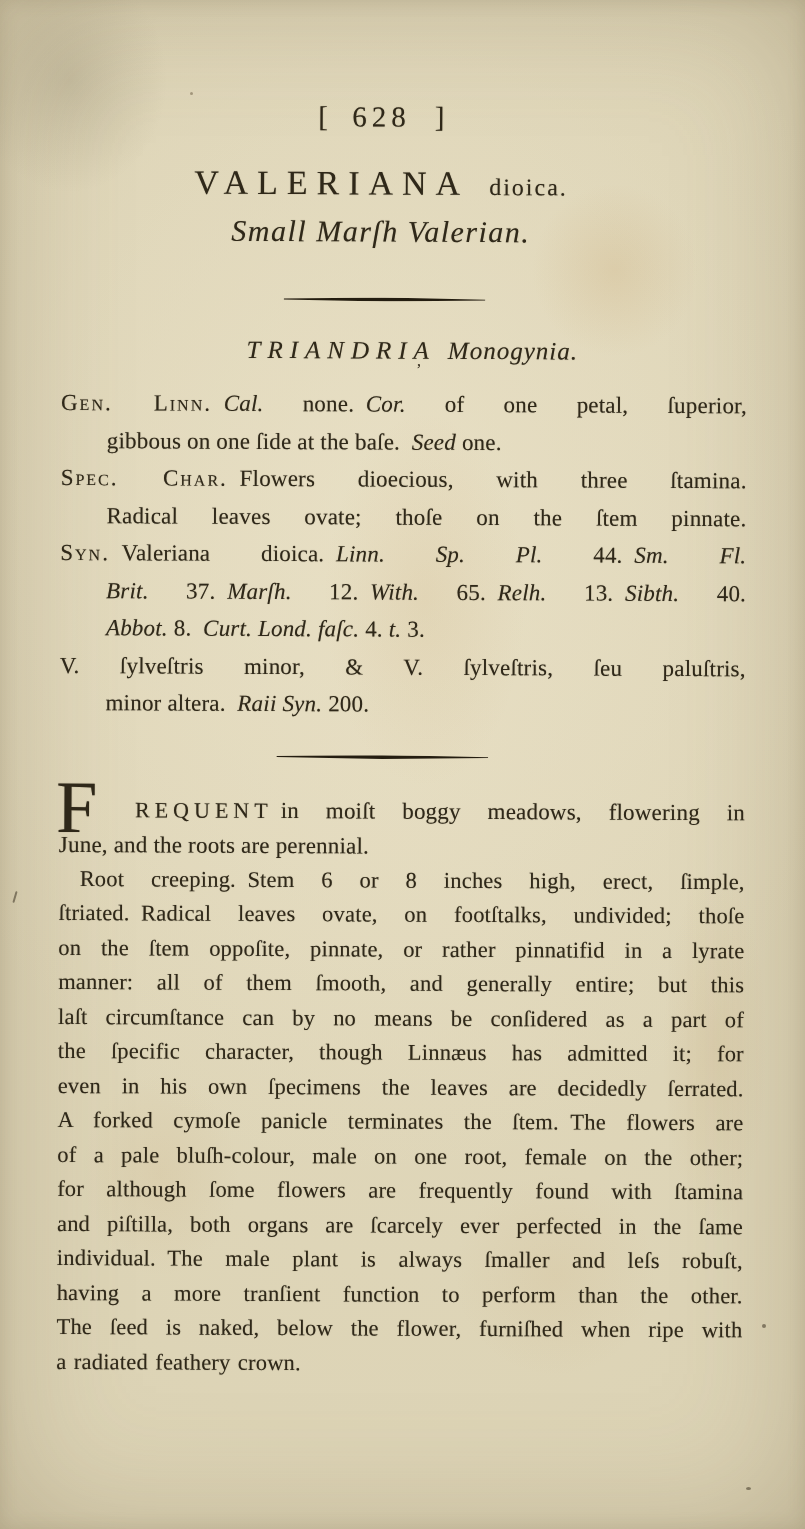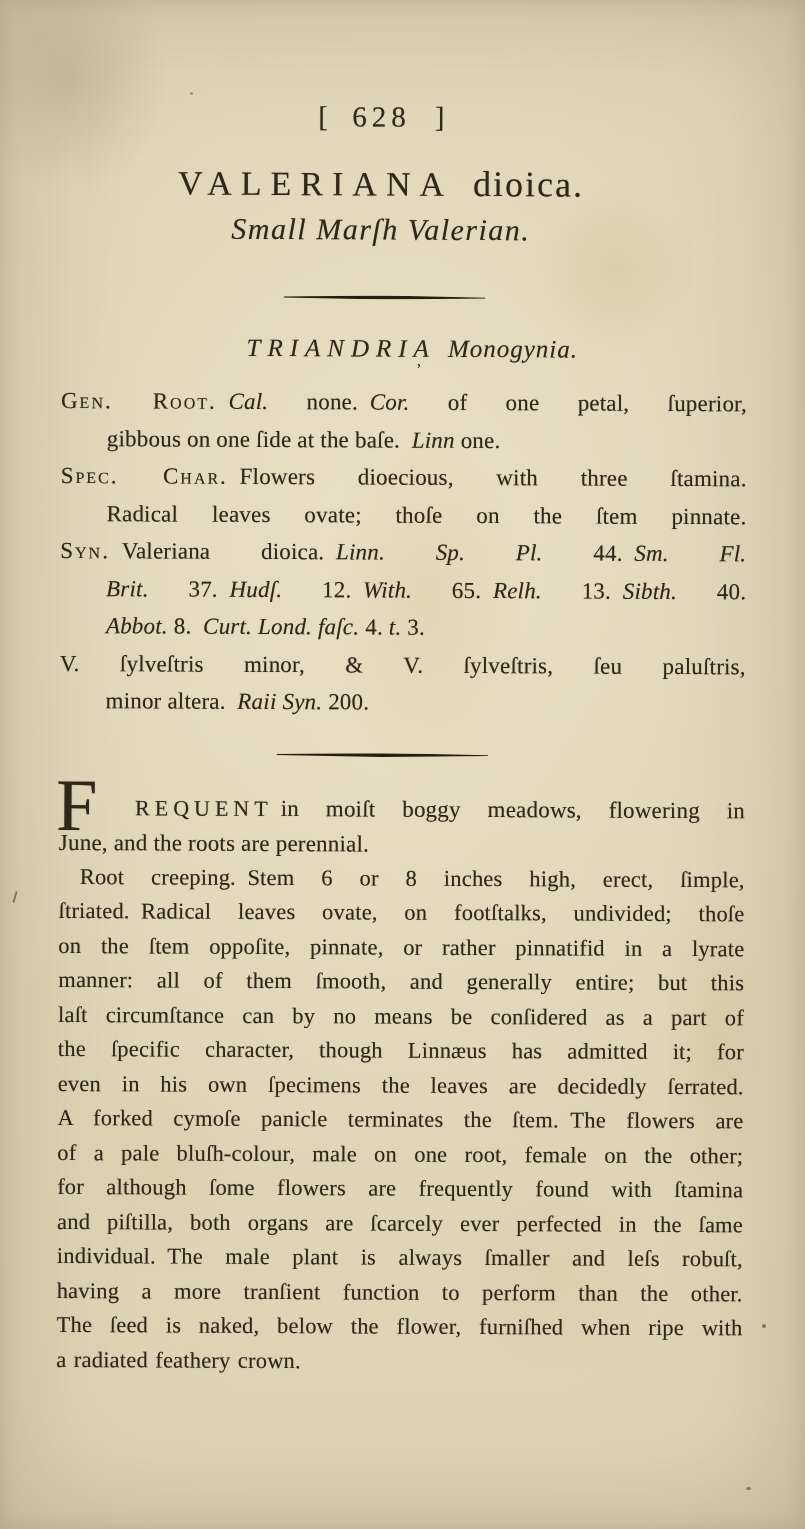--- a/index.html
+++ b/index.html
@@ -41,21 +41,21 @@
   .content{
     position:absolute;left:63px;top:0;width:686px;
     transform:rotate(0.28deg);transform-origin:30% 0;
     text-shadow:0 0 1px rgba(47,40,25,0.42);
     letter-spacing:0.2px;
   }
   .pagenum{margin-top:98px;text-align:center;font-size:29px;line-height:36px;position:relative;left:-24px;}
   .pagenum .num{margin:0 24px;letter-spacing:5px;}
   .title{margin:26px 0 0 0;text-align:center;font-weight:normal;line-height:46px;position:relative;left:-24px;}
   .genus{font-size:34px;letter-spacing:9px;}
-  .species{font-size:36px;letter-spacing:2px;margin-left:20px;}
+  .species{font-size:24px;letter-spacing:2px;margin-left:20px;}
   .common{margin:2px 0 0 0;text-align:center;font-weight:normal;font-style:italic;
     font-size:30px;line-height:40px;letter-spacing:1.5px;position:relative;left:-24px;}
   .rule{height:4px;background:#241d10;margin:0 auto;position:relative;left:-20px;
     clip-path:polygon(0 38%,50% 0,100% 42%,100% 58%,50% 100%,0 62%);}
   .rule1{width:202px;margin-top:46px;}
   .rule2{width:212px;margin-top:32px;}
   .classif{margin-top:32px;text-align:center;font-style:italic;font-size:25px;line-height:34px;position:relative;left:8px;}
   .klass{letter-spacing:7px;margin-right:12px;text-align:center;}
   .order{letter-spacing:1px;}
 
@@ -101,26 +101,26 @@
 
     <h1 class="title"><span class="genus">VALERIANA</span><span class="species">dioica.</span></h1>
 
     <h2 class="common">Small Marſh Valerian.</h2>
 
     <div class="rule rule1"></div>
 
     <div class="classif"><span class="klass">TRIANDRIA</span><span class="order">Monogynia.</span></div>
 
     <div class="synopsis">
-        <div class="line"><span class="seg-sc">Gen. Root.</span><span class="seg-r"> </span><span class="seg-i">Cal.</span><span class="seg-r"> none. </span><span class="seg-i">Cor.</span><span class="seg-r"> of one petal, ſuperior,</span></div>
-        <div class="line indent nj"><span class="seg-r">gibbous on one ſide at the baſe. </span><span class="seg-i">Linn</span><span class="seg-r"> one.</span></div>
+        <div class="line"><span class="seg-sc">Gen. Linn.</span><span class="seg-r"> </span><span class="seg-i">Cal.</span><span class="seg-r"> none. </span><span class="seg-i">Cor.</span><span class="seg-r"> of one petal, ſuperior,</span></div>
+        <div class="line indent nj"><span class="seg-r">gibbous on one ſide at the baſe. </span><span class="seg-i">Seed</span><span class="seg-r"> one.</span></div>
         <div class="line"><span class="seg-sc">Spec. Char.</span><span class="seg-r"> Flowers dioecious, with three ſtamina.</span></div>
         <div class="line indent"><span class="seg-r">Radical leaves ovate; thoſe on the ſtem pinnate.</span></div>
         <div class="line"><span class="seg-sc">Syn.</span><span class="seg-r"> Valeriana dioica. </span><span class="seg-i">Linn. Sp. Pl.</span><span class="seg-r"> 44. </span><span class="seg-i">Sm. Fl.</span></div>
-        <div class="line indent"><span class="seg-i">Brit.</span><span class="seg-r"> 37. </span><span class="seg-i">Hudſ.</span><span class="seg-r"> 12. </span><span class="seg-i">With.</span><span class="seg-r"> 65. </span><span class="seg-i">Relh.</span><span class="seg-r"> 13. </span><span class="seg-i">Sibth.</span><span class="seg-r"> 40.</span></div>
+        <div class="line indent"><span class="seg-i">Brit.</span><span class="seg-r"> 37. </span><span class="seg-i">Marſh.</span><span class="seg-r"> 12. </span><span class="seg-i">With.</span><span class="seg-r"> 65. </span><span class="seg-i">Relh.</span><span class="seg-r"> 13. </span><span class="seg-i">Sibth.</span><span class="seg-r"> 40.</span></div>
         <div class="line indent nj"><span class="seg-i">Abbot.</span><span class="seg-r"> 8. </span><span class="seg-i">Curt. Lond. faſc.</span><span class="seg-r"> 4. </span><span class="seg-i">t.</span><span class="seg-r"> 3.</span></div>
         <div class="line"><span class="seg-r">V. ſylveſtris minor, &amp; V. ſylveſtris, ſeu paluſtris,</span></div>
         <div class="line indent nj"><span class="seg-r">minor altera. </span><span class="seg-i">Raii Syn.</span><span class="seg-r"> 200.</span></div>
       </div>
 
     <div class="rule rule2"></div>
 
     <div class="freq">
       <span class="dropcap">F</span>
       <div class="freq-l1"><span class="freq-caps">REQUENT</span><span>in moiſt boggy meadows, flowering in</span></div>

